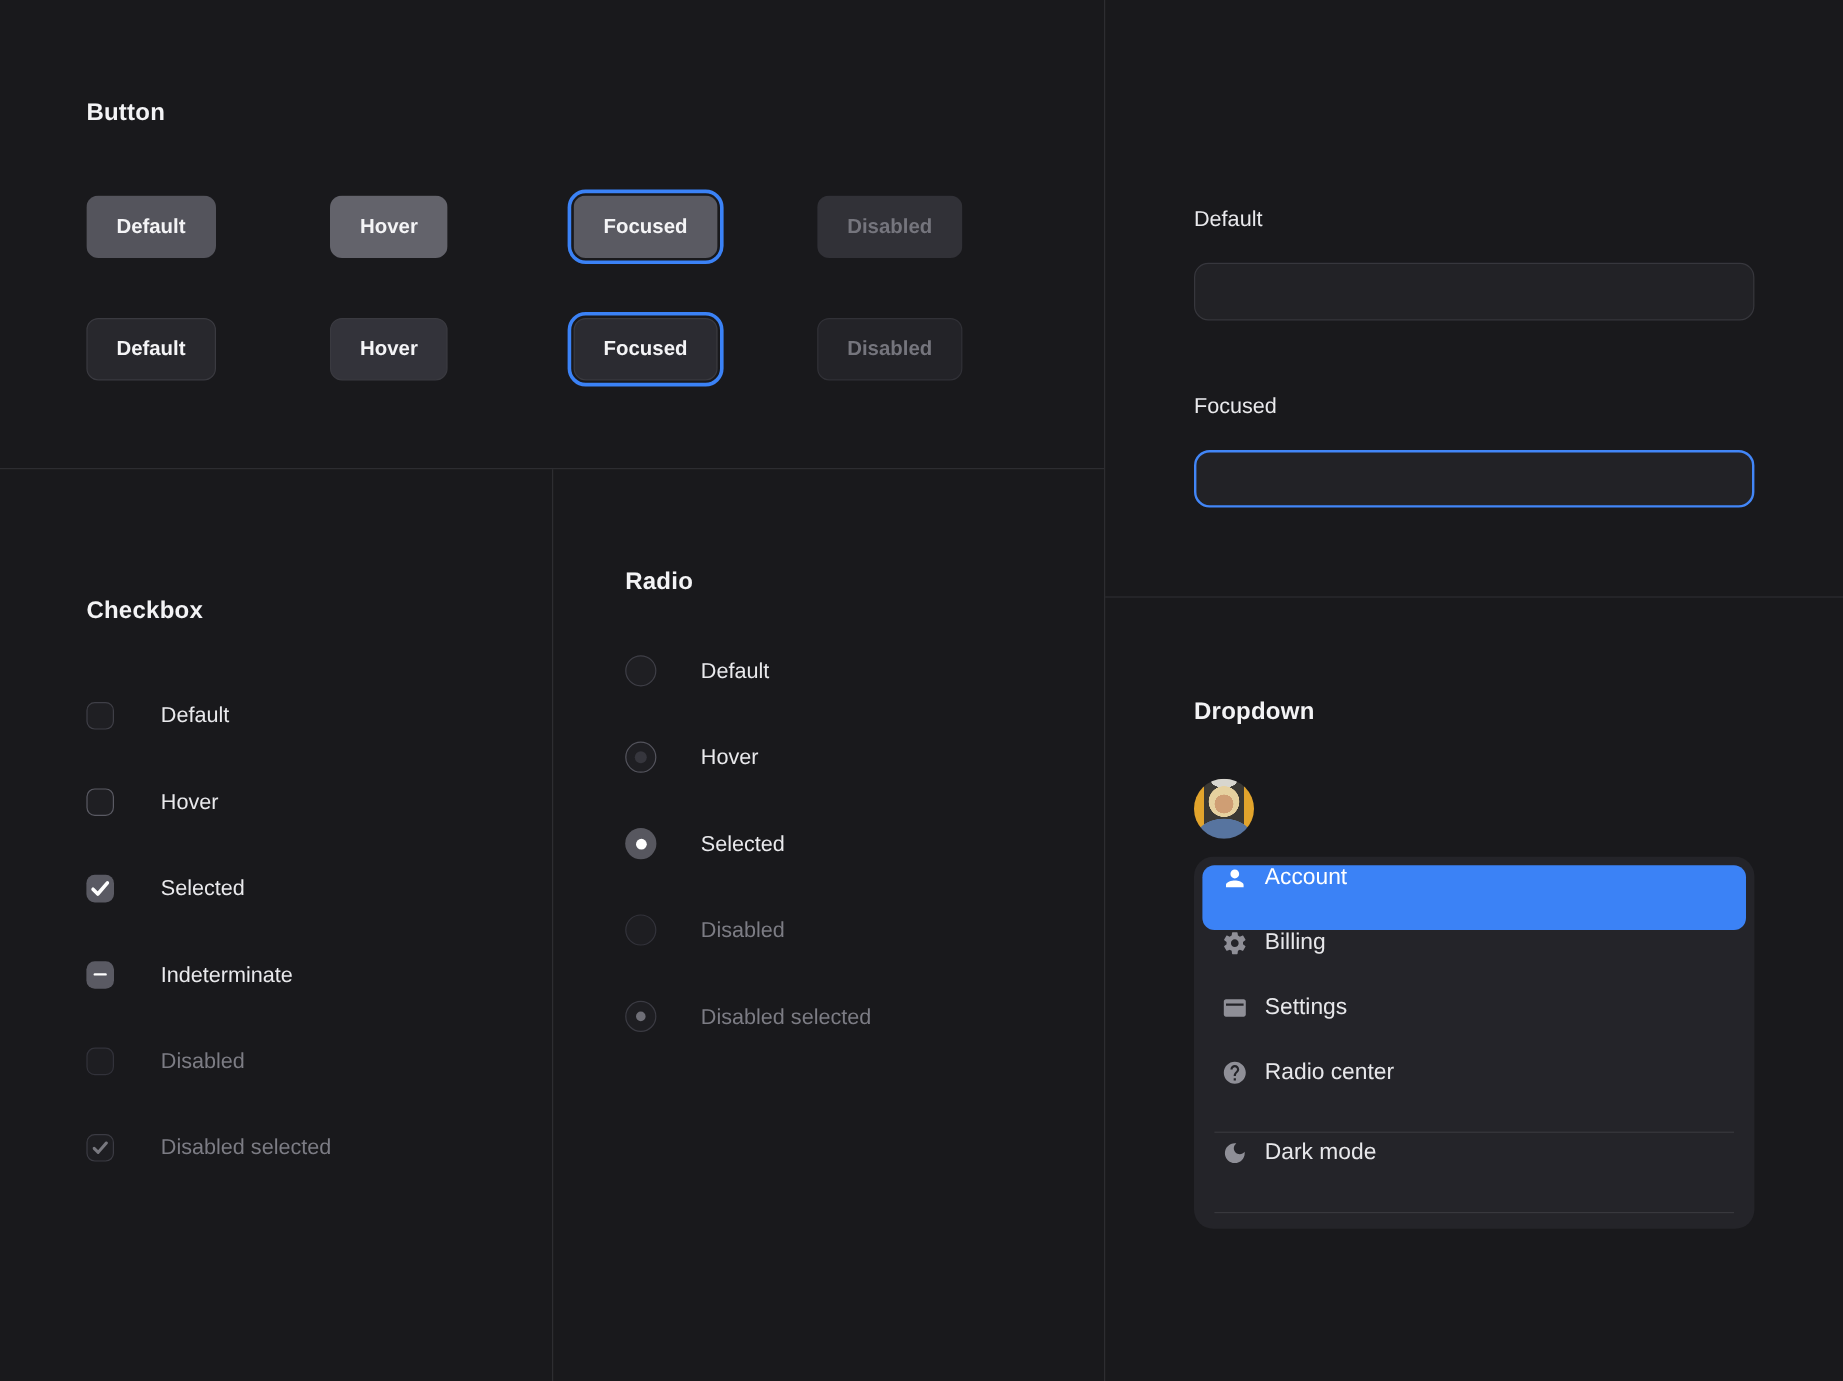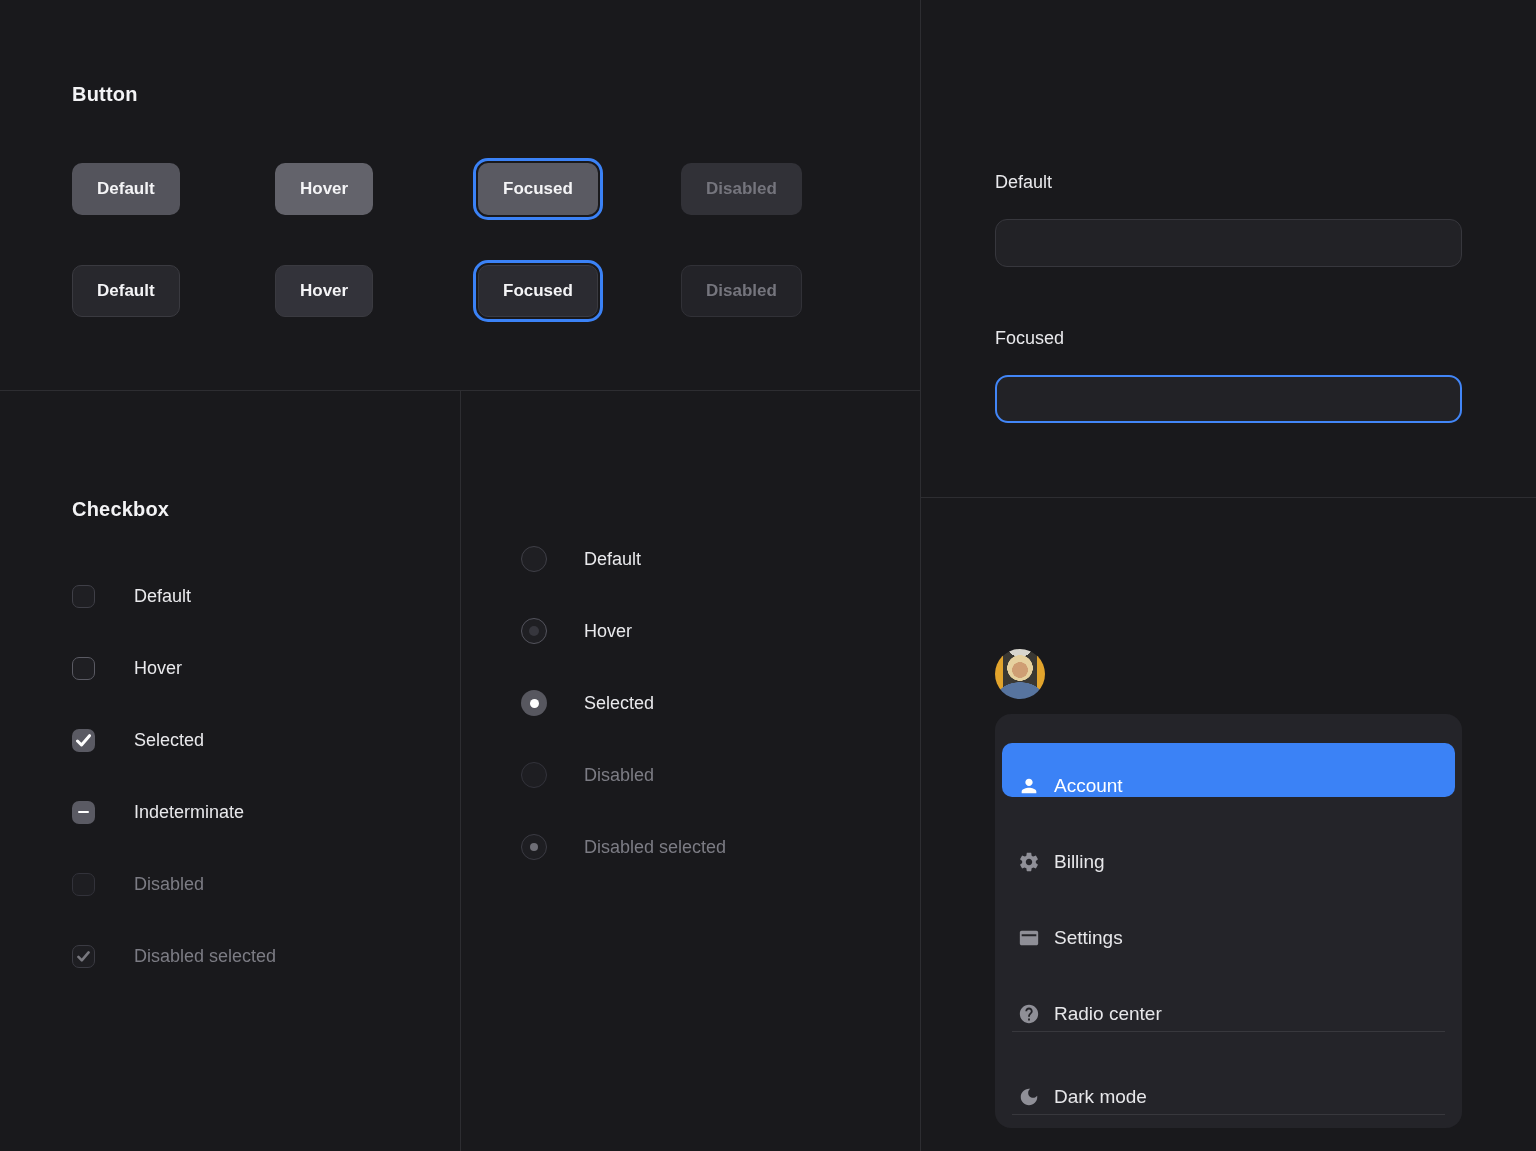--- a/index.html
+++ b/index.html
@@ -86,24 +86,24 @@
       radial-gradient(circle 13px at 50% 38%, #e6d19f 97%, rgba(0,0,0,0) 100%),
       radial-gradient(ellipse 23px 15px at 50% 96%, #57749f 97%, rgba(0,0,0,0) 100%),
       radial-gradient(ellipse 11px 6px at 50% 3%, #d8d6ce 97%, rgba(0,0,0,0) 100%),
       linear-gradient(90deg, #e2a42c 0 16%, #3a3833 16% 84%, #e2a42c 84% 100%);
   }
   .menu {
     position:absolute; left:0; width:467px;
     background:#242429; border-radius:16px; padding:7px;
   }
   .menu-item {
-    display:flex; align-items:flex-end; gap:14px; width:100%;
+    display:flex; align-items:flex-start; gap:14px; width:100%;
     height:54px; padding:0 16px; border:none; border-radius:10px;
     background:transparent; color:#e7e7ea; font-family:inherit; font-size:19px;
-    cursor:pointer; text-align:left;margin-top:22px;
+    cursor:pointer; text-align:left;
   }
   .menu-item .mi-icon { flex:0 0 auto; width:22px; height:22px; display:flex; align-items:center; justify-content:center; }
   .menu-item.active { background:#3b82f6; color:#ffffff; }
   .menu-divider { height:1px; background:#38383d; margin:6px 10px; }
 </style>
 </head>
 <body>
 
 <div class="canvas">
 
@@ -163,20 +163,21 @@
       <span class="checkbox state-disabled-selected">
         <svg width="13" height="11" viewBox="0 0 15 13">
             <path d="M1.5 7l4 4L13.5 1.7" fill="none" stroke="#78787f" stroke-width="3" stroke-linecap="round" stroke-linejoin="round"></path>
           </svg>
       </span>
       <span class="check-label">Disabled selected</span>
     </div>
   </section>
 
   <section class="sec" style="left:521px; top:473px; width:360px; height:420px;">
+    <h2>Radio</h2>
 
     <div class="radio-item" style="top:73px;">
       <span class="radio state-default"></span>
       <span class="radio-label">Default</span>
     </div>
     <div class="radio-item" style="top:145px;">
       <span class="radio state-hover"></span>
       <span class="radio-label">Hover</span>
     </div>
     <div class="radio-item" style="top:217px;">
@@ -196,20 +197,21 @@
   <section class="sec" style="left:995px; top:82px; width:467px; height:380px;">
 
     <div class="field-label" style="top:88px;">Default</div>
     <input class="text-input state-default" style="top: 137px;" type="text" placeholder="">
 
     <div class="field-label" style="top:244px;">Focused</div>
     <input class="text-input state-focused" style="top: 293px;" type="text" placeholder="">
   </section>
 
   <section class="sec" style="left:995px; top:581px; width:467px; height:540px;">
+    <h2>Dropdown</h2>
 
     <button class="avatar" style="top:68px;" aria-label="user avatar"></button>
 
     <div class="menu" style="top:133px;">
 
       <button class="menu-item active">
         <span class="mi-icon">
           <svg width="22" height="22" viewBox="0 0 24 24">
               <path fill="#ffffff" d="M12 12c2.21 0 4-1.79 4-4s-1.79-4-4-4-4 1.79-4 4 1.79 4 4 4zm0 2c-2.67 0-8 1.34-8 4v2h16v-2c0-2.66-5.33-4-8-4z"></path>
             </svg>

